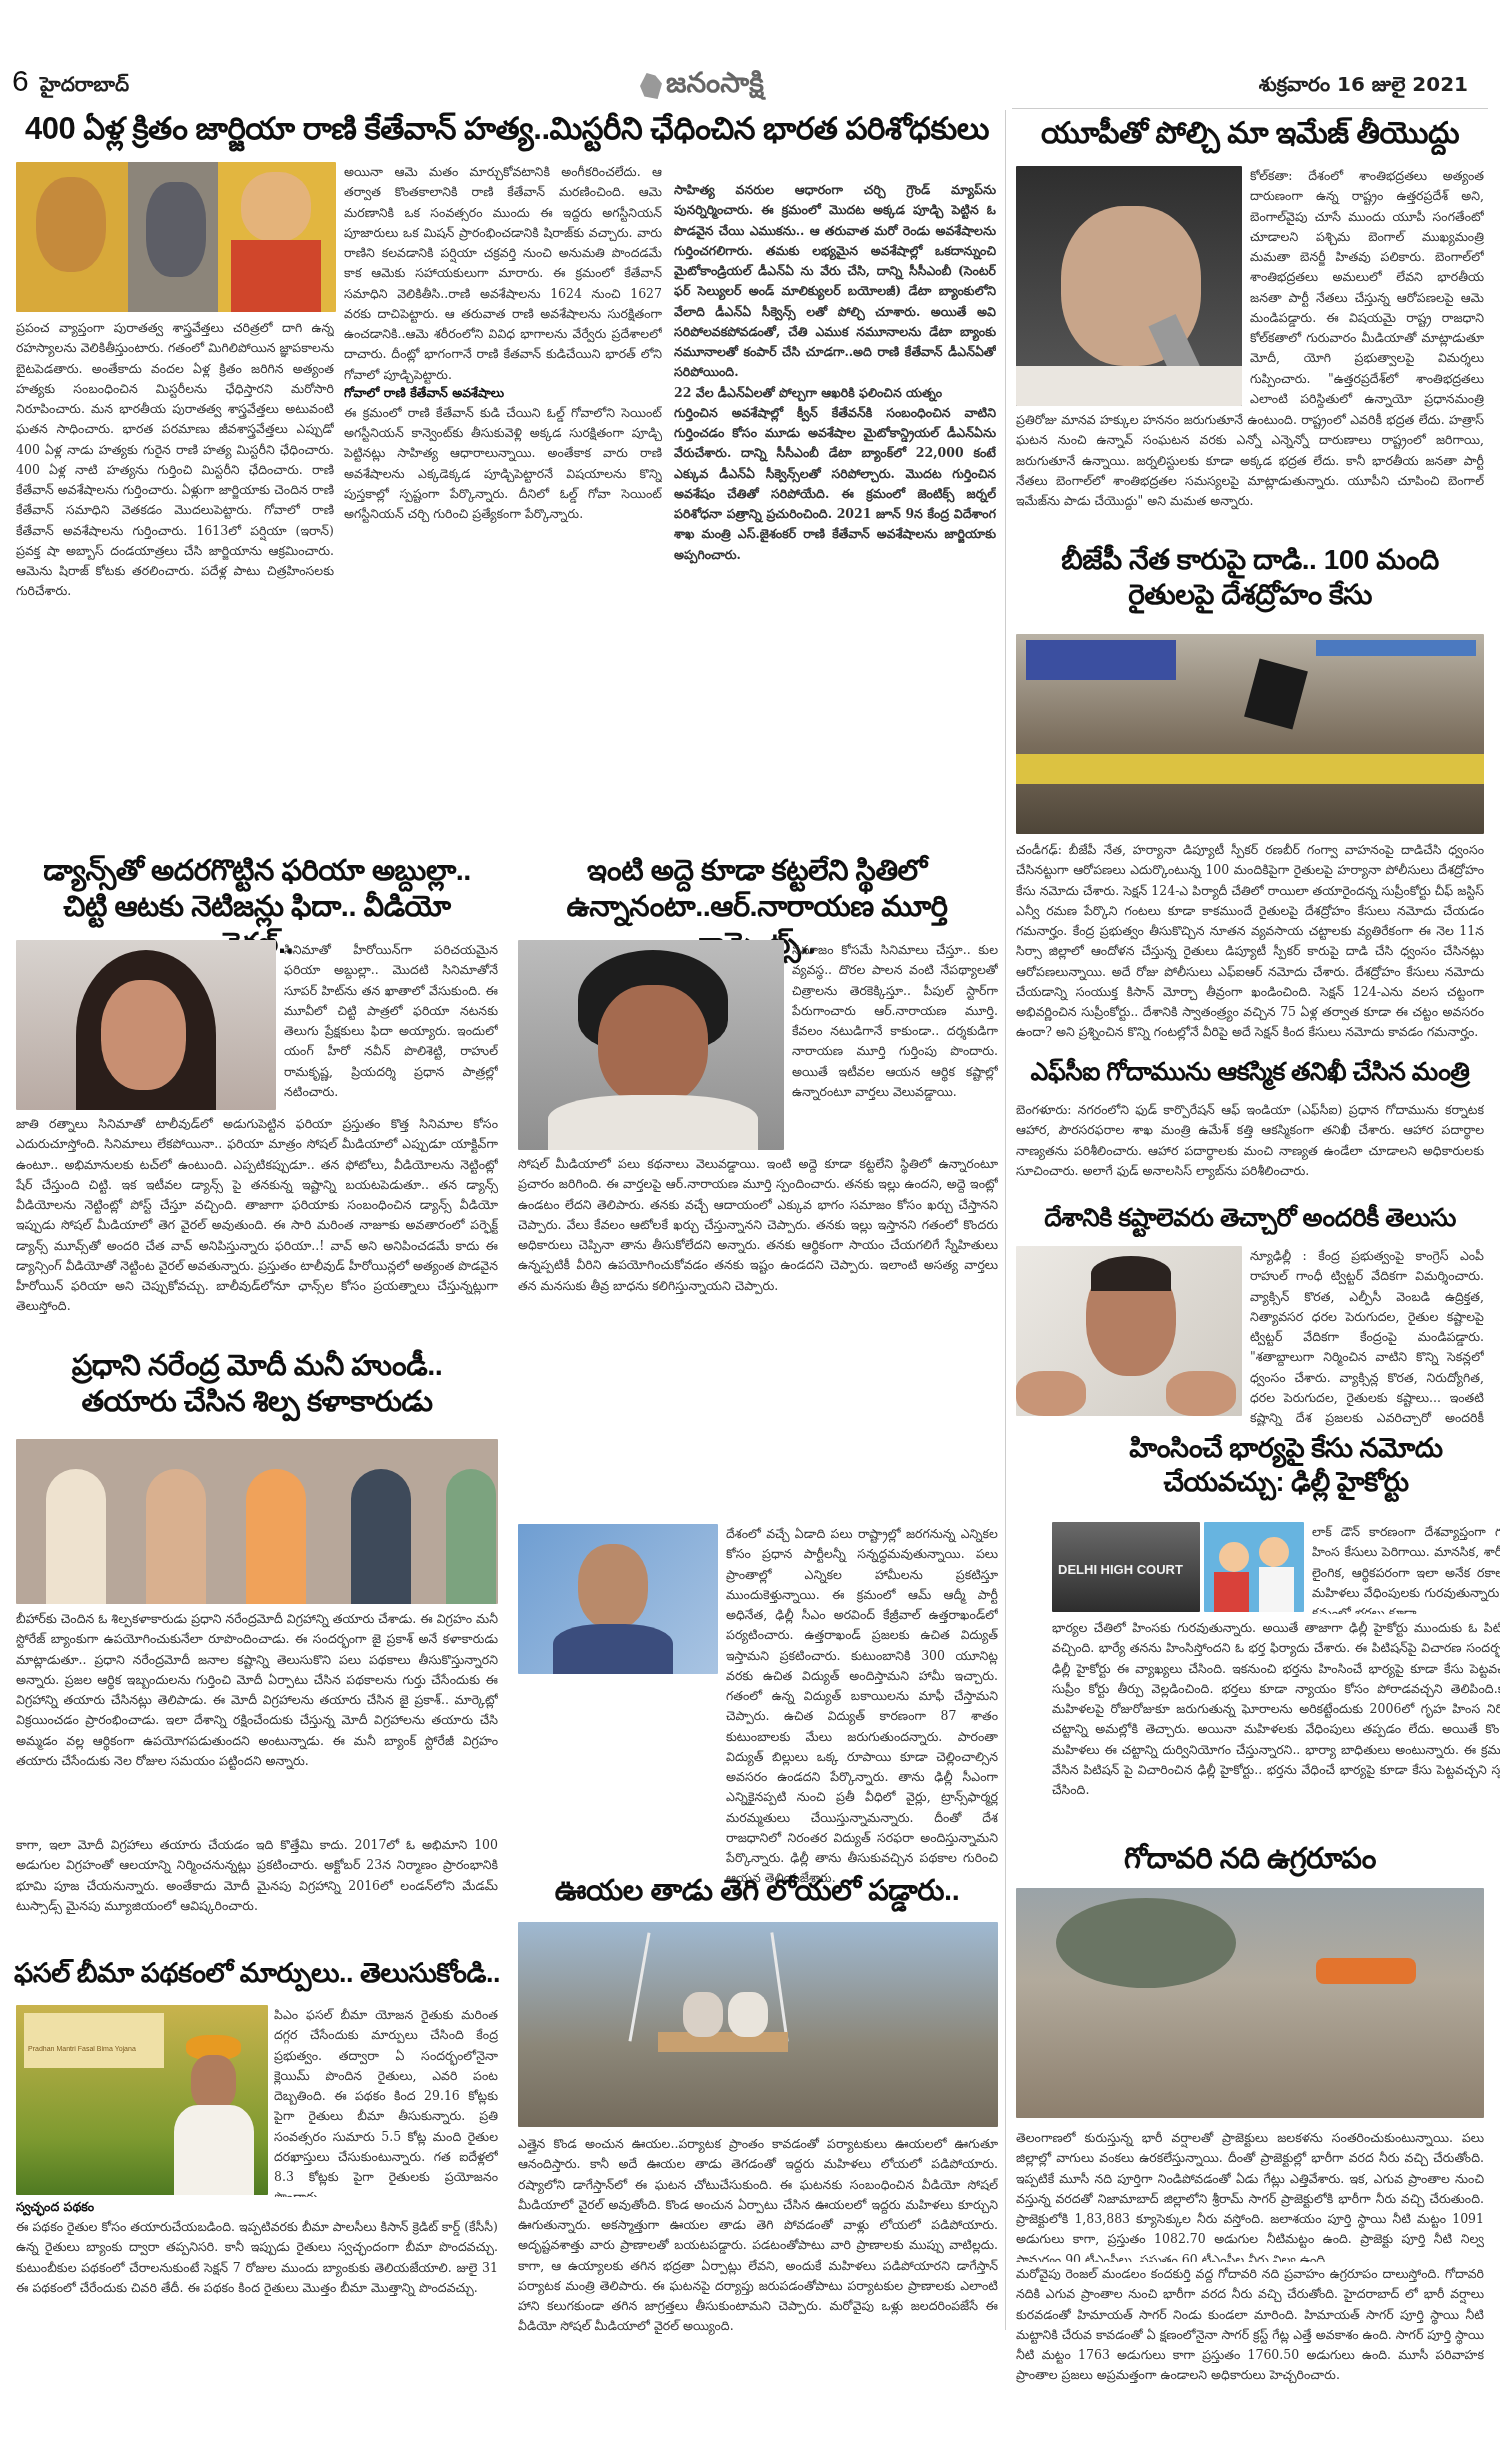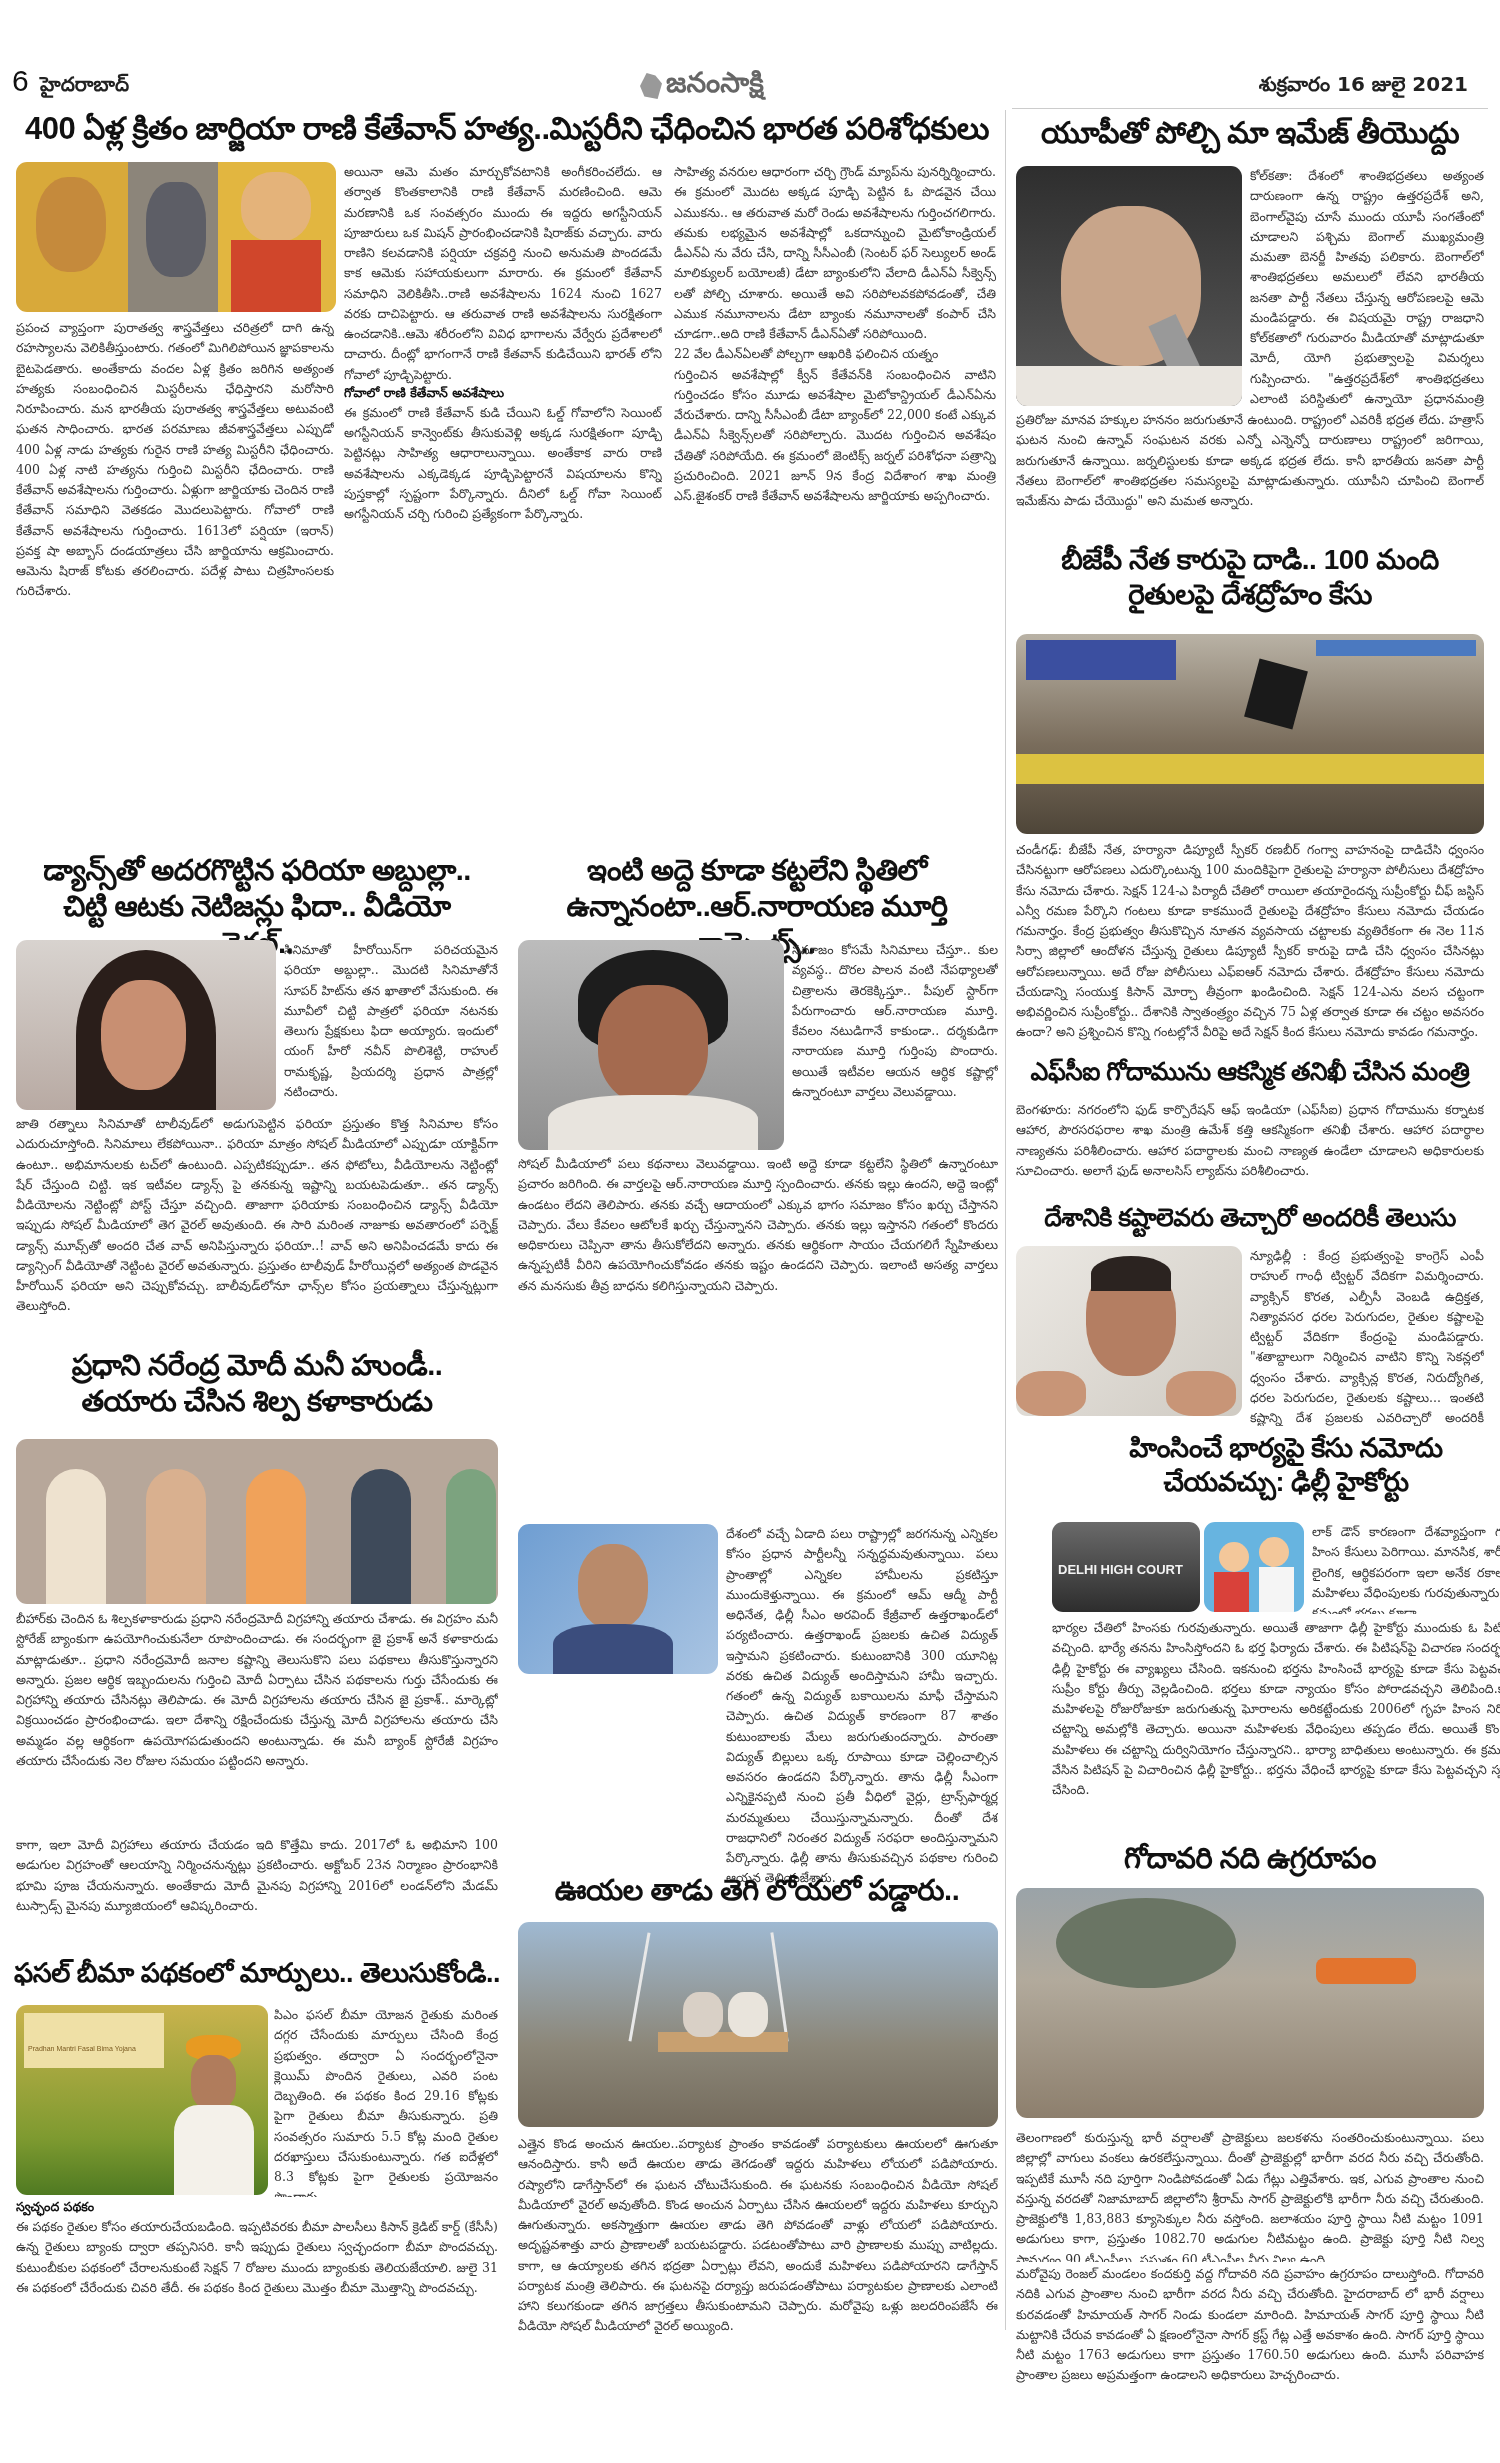--- a/index.html
+++ b/index.html
@@ -10,21 +10,21 @@
   .city{position:absolute;left:28px;top:10px;font-size:20px;font-weight:bold;}
   .logo{position:absolute;left:628px;top:4px;font-size:28px;font-weight:bold;color:#666;display:flex;align-items:center;gap:4px;}
   .logo-mark{width:22px;height:26px;background:#999;clip-path:polygon(30% 0,70% 10%,100% 40%,80% 100%,20% 90%,0 50%);}
   .date{position:absolute;right:20px;top:10px;font-size:20px;font-weight:bold;}
   .rule-v{position:absolute;left:993px;top:48px;width:1px;height:2220px;background:#ccc;}
   .rule-h{position:absolute;left:1000px;top:46px;width:476px;height:1px;background:#ccc;}
   .hl{font-family:Liberation Sans, sans-serif;font-weight:bold;color:#111;text-align:center;line-height:1.25;letter-spacing:-0.5px;}
   .art{position:absolute;}
   .txt{font-family:"DejaVu Serif",serif;font-size:12.5px;line-height:1.62;text-align:justify;color:#333;}
   .sub{font-weight:bold;font-family:"DejaVu Sans",sans-serif;font-size:12.5px;color:#111;}
-  .img{position:absolute;border-radius:11px;overflow:hidden;}
+  .img{position:absolute;border-radius:1px;overflow:hidden;}
   .img .cap{position:absolute;font-family:"Liberation Sans",sans-serif;font-size:11px;color:rgba(255,255,255,.85);}
 </style>
 </head>
 <body>
 
 <div class="page">
 
   <div class="masthead">
     <span class="pg-num">6</span>
     <span class="city">హైదరాబాద్</span>
@@ -45,21 +45,21 @@
       <div style="position:absolute;left:130px;top:20px;width:60px;height:95px;border-radius:40%;background:#5d5e66;"></div>
       <div style="position:absolute;left:225px;top:10px;width:70px;height:70px;border-radius:45%;background:#e4b37a;"></div>
       <div style="position:absolute;left:215px;top:78px;width:90px;height:72px;background:#d0462b;"></div>
     </div>
     <div class="txt" style="position:absolute;left:4px;top:208px;width:318px;height:510px;overflow:hidden;">ప్రపంచ వ్యాప్తంగా పురాతత్వ శాస్త్రవేత్తలు చరిత్రలో దాగి ఉన్న రహస్యాలను వెలికితీస్తుంటారు. గతంలో మిగిలిపోయిన జ్ఞాపకాలను బైటపెడతారు. అంతేకాదు వందల ఏళ్ల క్రితం జరిగిన అత్యంత హత్యకు సంబంధించిన మిస్టరీలను ఛేధిస్తారని మరోసారి నిరూపించారు. మన భారతీయ పురాతత్వ శాస్త్రవేత్తలు అటువంటి ఘతన సాధించారు. భారత పరమాణు జీవశాస్త్రవేత్తలు ఎప్పుడో 400 ఏళ్ల నాడు హత్యకు గురైన రాణి హత్య మిస్టరీని ఛేధించారు. 400 ఏళ్ల నాటి హత్యను గుర్తించి మిస్టరీని ఛేదించారు. రాణి కేతేవాన్ అవశేషాలను గుర్తించారు. ఏళ్లుగా జార్జియాకు చెందిన రాణి కేతేవాన్ సమాధిని వెతకడం మొదలుపెట్టారు. గోవాలో రాణి కేతేవాన్ అవశేషాలను గుర్తించారు. 1613లో పర్షియా (ఇరాన్) ప్రవక్త షా అబ్బాస్ దండయాత్రలు చేసి జార్జియాను ఆక్రమించారు. ఆమెను షిరాజ్ కోటకు తరలించారు. పదేళ్ల పాటు చిత్రహింసలకు గురిచేశారు.</div>
     <div style="position:absolute;left:332px;top:52px;width:318px;height:670px;overflow:hidden;">
       <div class="txt">అయినా ఆమె మతం మార్చుకోవటానికి అంగీకరించలేదు. ఆ తర్వాత కొంతకాలానికి రాణి కేతేవాన్ మరణించింది. ఆమె మరణానికి ఒక సంవత్సరం ముందు ఈ ఇద్దరు అగస్టీనియన్ పూజారులు ఒక మిషన్ ప్రారంభించడానికి షిరాజ్‌కు వచ్చారు. వారు రాణిని కలవడానికి పర్షియా చక్రవర్తి నుంచి అనుమతి పొందడమే కాక ఆమెకు సహాయకులుగా మారారు. ఈ క్రమంలో కేతేవాన్ సమాధిని వెలికితీసి..రాణి అవశేషాలను 1624 నుంచి 1627 వరకు దాచిపెట్టారు. ఆ తరువాత రాణి అవశేషాలను సురక్షితంగా ఉంచడానికి..ఆమె శరీరంలోని వివిధ భాగాలను వేర్వేరు ప్రదేశాలలో దాచారు. దీంట్లో భాగంగానే రాణి కేతవాన్ కుడిచేయిని భారత్ లోని గోవాలో పూడ్చిపెట్టారు.</div>
       <div class="sub">గోవాలో రాణి కేతేవాన్ అవశేషాలు</div>
       <div class="txt">ఈ క్రమంలో రాణి కేతేవాన్ కుడి చేయిని ఓల్డ్ గోవాలోని సెయింట్ అగస్టీనియన్ కాన్వెంట్‌కు తీసుకువెళ్లి అక్కడ సురక్షితంగా పూడ్చి పెట్టినట్లు సాహిత్య ఆధారాలున్నాయి. అంతేకాక వారు రాణి అవశేషాలను ఎక్కడెక్కడ పూడ్చిపెట్టారనే విషయాలను కొన్ని పుస్తకాల్లో స్పష్టంగా పేర్కొన్నారు. దీనిలో ఓల్డ్ గోవా సెయింట్ అగస్టీనియన్ చర్చి గురించి ప్రత్యేకంగా పేర్కొన్నారు.</div>
     </div>
-    <div style="position:absolute;left:662px;top:52px;width:322px;height:670px;overflow:hidden;">
+    <div style="position:absolute;left:662px;top:70px;width:322px;height:670px;overflow:hidden;font-weight:bold;">
       <div class="txt">సాహిత్య వనరుల ఆధారంగా చర్చి గ్రౌండ్ మ్యాప్‌ను పునర్నిర్మించారు. ఈ క్రమంలో మొదట అక్కడ పూడ్చి పెట్టిన ఓ పొడవైన చేయి ఎముకను.. ఆ తరువాత మరో రెండు అవశేషాలను గుర్తించగలిగారు. తమకు లభ్యమైన అవశేషాల్లో ఒకదాన్నుంచి మైటోకాండ్రియల్ డీఎన్ఏ ను వేరు చేసి, దాన్ని సీసీఎంబీ (సెంటర్ ఫర్ సెల్యులర్ అండ్ మాలిక్యులర్ బయోలజీ) డేటా బ్యాంకులోని వేలాది డీఎన్ఏ సీక్వెన్స్ లతో పోల్చి చూశారు. అయితే అవి సరిపోలవకపోవడంతో, చేతి ఎముక నమూనాలను డేటా బ్యాంకు నమూనాలతో కంపార్ చేసి చూడగా..అది రాణి కేతేవాన్ డీఎన్ఏతో సరిపోయింది.</div>
       <div class="txt">22 వేల డీఎన్ఏలతో పోల్చగా ఆఖరికి ఫలించిన యత్నం</div>
       <div class="txt">గుర్తించిన అవశేషాల్లో క్వీన్ కేతేవన్‌కి సంబంధించిన వాటిని గుర్తించడం కోసం మూడు అవశేషాల మైటోకాన్డ్రియల్ డీఎన్ఏను వేరుచేశారు. దాన్ని సీసీఎంబీ డేటా బ్యాంక్‌లో 22,000 కంటే ఎక్కువ డీఎన్ఏ సీక్వెన్స్‌లతో సరిపోల్చారు. మొదట గుర్తించిన అవశేషం చేతితో సరిపోయేది. ఈ క్రమంలో జెంటిక్స్ జర్నల్ పరిశోధనా పత్రాన్ని ప్రచురించింది. 2021 జూన్ 9న కేంద్ర విదేశాంగ శాఖ మంత్రి ఎస్.జైశంకర్ రాణి కేతేవాన్ అవశేషాలను జార్జియాకు అప్పగించారు.</div>
     </div>
   </div>
 
   <div class="art" style="left:0;top:790px;width:490px;height:470px;">
     <div class="hl" style="font-size:29px;padding:0 20px;">డ్యాన్స్‌తో అదరగొట్టిన ఫరియా అబ్దుల్లా.. చిట్టి ఆటకు నెటిజన్లు ఫిదా.. వీడియో వైరల్..</div>
     <div class="img" style="left:4px;top:88px;width:260px;height:170px;background:linear-gradient(180deg,#d8d3cf,#b8aaa3);">
       <div style="position:absolute;left:60px;top:10px;width:140px;height:170px;border-radius:50% 50% 0 0;background:#2a1e1a;"></div>

